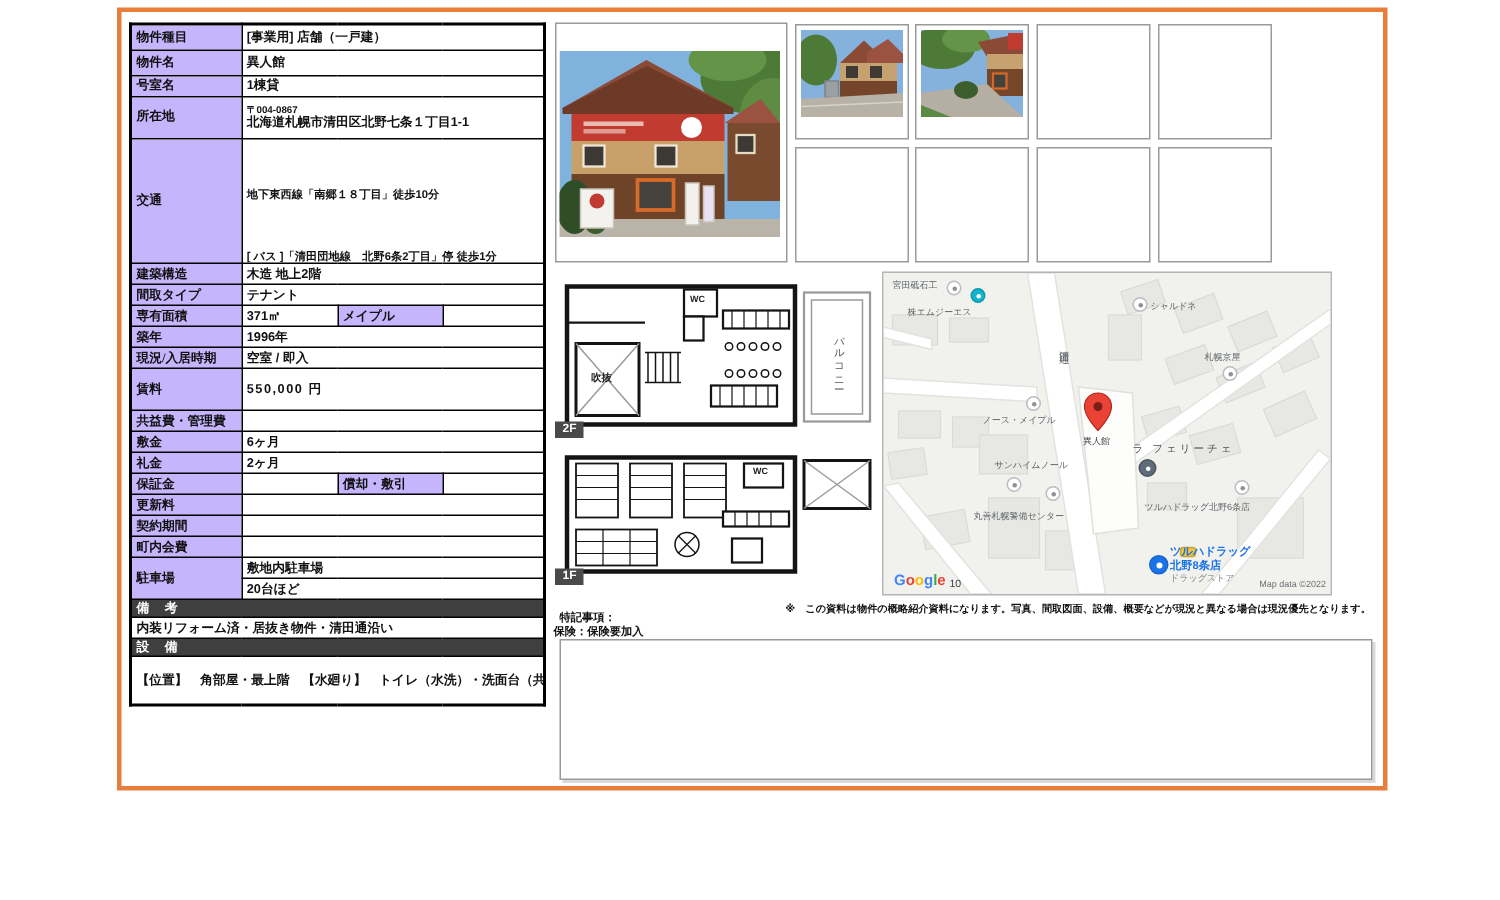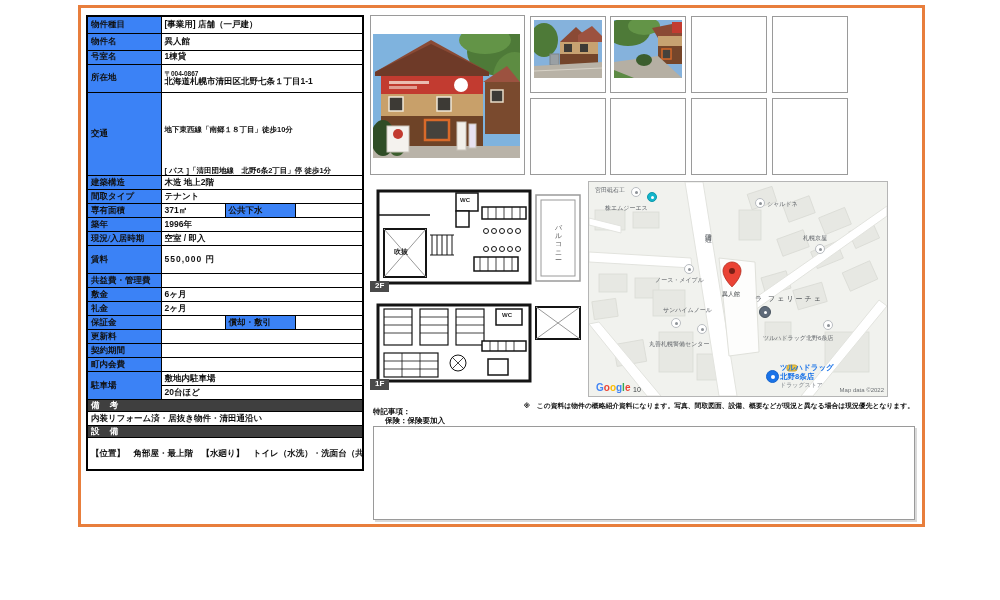--- a/index.html
+++ b/index.html
@@ -6,21 +6,21 @@
   .page{position:relative;width:1000px;height:600px;background:#fff;overflow:hidden;
         font-family:"Liberation Sans","DejaVu Sans",sans-serif;color:#111;}
   .doc{position:absolute;left:78px;top:5px;width:841px;height:516px;border:3px solid #E87E3C;background:#fff;}
   .abs{position:absolute;}
 
   
   table.spec{position:absolute;left:5px;top:7px;border-collapse:collapse;table-layout:fixed;width:276px;
              border:2px solid #000;}
   table.spec td{border:1px solid #000;padding:0 3px;font-size:8.5px;font-weight:bold;line-height:1.15;
                 overflow:hidden;white-space:nowrap;vertical-align:middle;}
-  td.lbl{background:#3b82f6;font-family:Liberation Serif, serif;}
+  td.lbl{background:#c4b5fd;font-family:Liberation Serif, serif;}
   td.bar{background:#3f3f3f;color:#fff;font-size:9px;letter-spacing:4px;padding:0;}
   td.wrap{white-space:normal;}
   .v-big{font-size:10.5px;}
   .v-name{font-size:12.5px;}
   .v-rent{font-size:19px;letter-spacing:1px;}
   .postal{font-size:6.5px;line-height:1.1;}
   .two-line{font-size:7.5px;line-height:1.25;white-space:nowrap;margin-top:32px;}
   .equip{font-size:7.3px;line-height:1.1;white-space:normal;font-weight:bold;}
 
   
@@ -49,21 +49,21 @@
   .poi.dark i{background:#fff;}
   .poi.blue{background:#1a73e8;border-color:#1765cc;width:11px;height:11px;}
   .poi.blue i{background:#fff;width:4px;height:4px;}
   .glogo{position:absolute;font-size:10px;font-weight:bold;letter-spacing:0;}
   .glogo span{font-family:"Liberation Sans",sans-serif;}
   .attr{position:absolute;font-size:6px;color:#6d7175;}
 
   
   .note{position:absolute;right:8px;top:393px;font-size:6.8px;font-weight:bold;color:#111;}
   .sp1{position:absolute;left:292px;top:399px;font-size:7.5px;font-weight:bold;}
-  .sp2{position:absolute;left:304px;top:408px;font-size:7.5px;font-weight:bold;}
+  .sp2{position:absolute;left:288px;top:408px;font-size:7.5px;font-weight:bold;}
   .spbox{position:absolute;left:292px;top:418px;width:540px;height:92px;border:1px solid #9a9a9a;
          box-shadow:2px 2px 0 #d9d9d9;background:#fff;}
 </style>
 </head>
 <body>
 
 <div class="page">
   <div class="doc">
 
     <table class="spec">
@@ -104,21 +104,21 @@
         <td class="lbl">建築構造</td>
         <td colspan="3">木造 地上2階</td>
       </tr>
       <tr style="height:14px">
         <td class="lbl">間取タイプ</td>
         <td colspan="3">テナント</td>
       </tr>
       <tr style="height:14px">
         <td class="lbl">専有面積</td>
         <td>371㎡</td>
-        <td class="lbl">公共下水</td>
+        <td class="lbl">メイプル</td>
         <td></td>
       </tr>
       <tr style="height:14px">
         <td class="lbl">築年</td>
         <td colspan="3">1996年</td>
       </tr>
       <tr style="height:14px">
         <td class="lbl">現況/入居時期</td>
         <td colspan="3">空室 / 即入</td>
       </tr>

